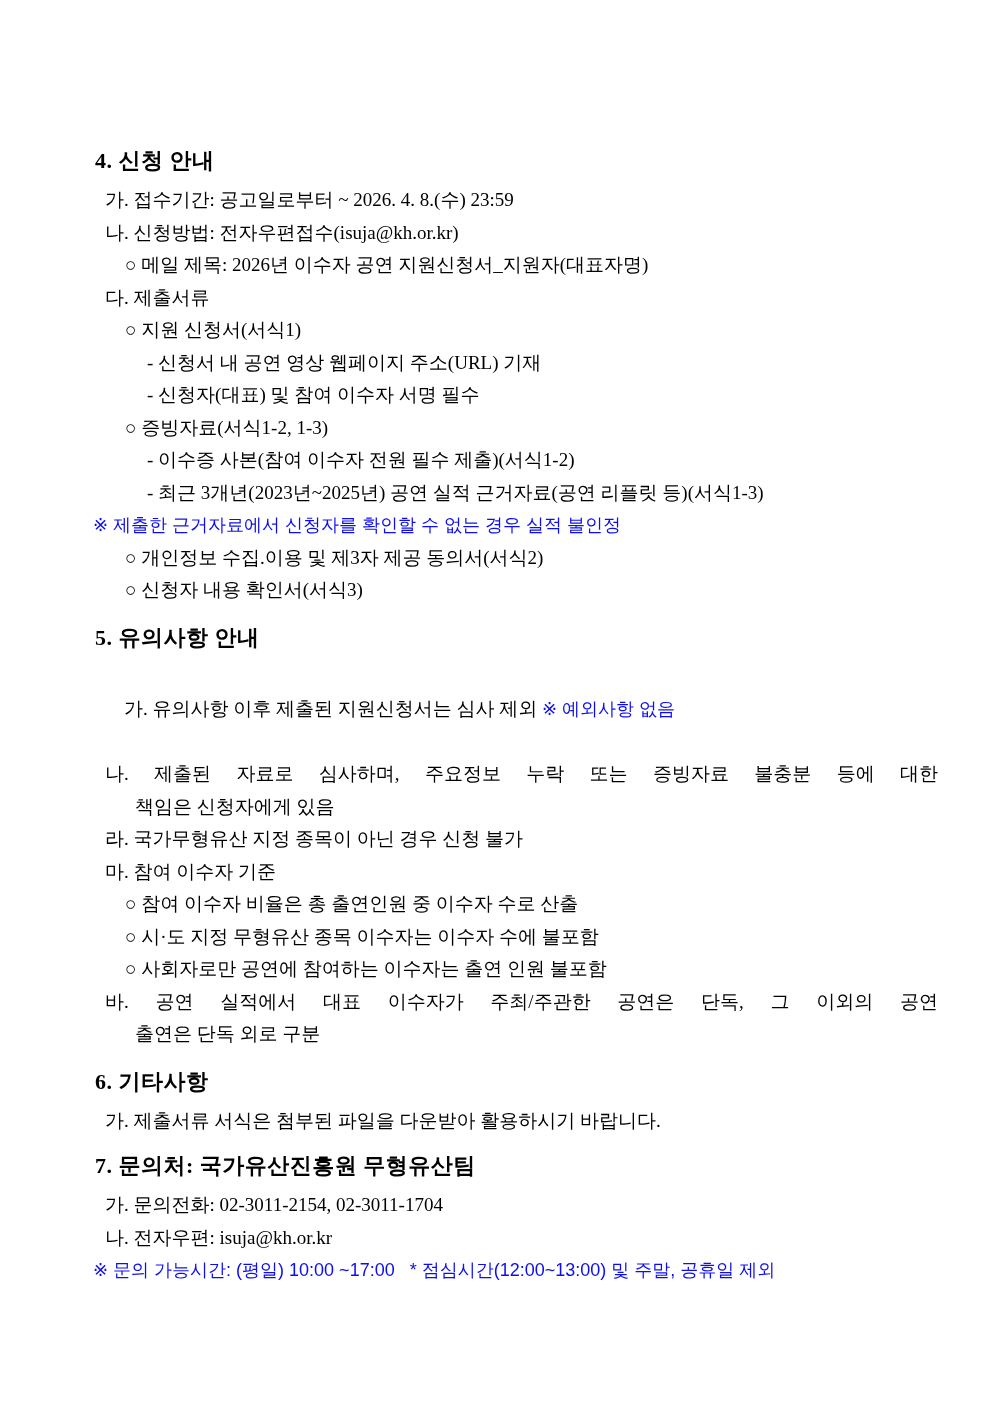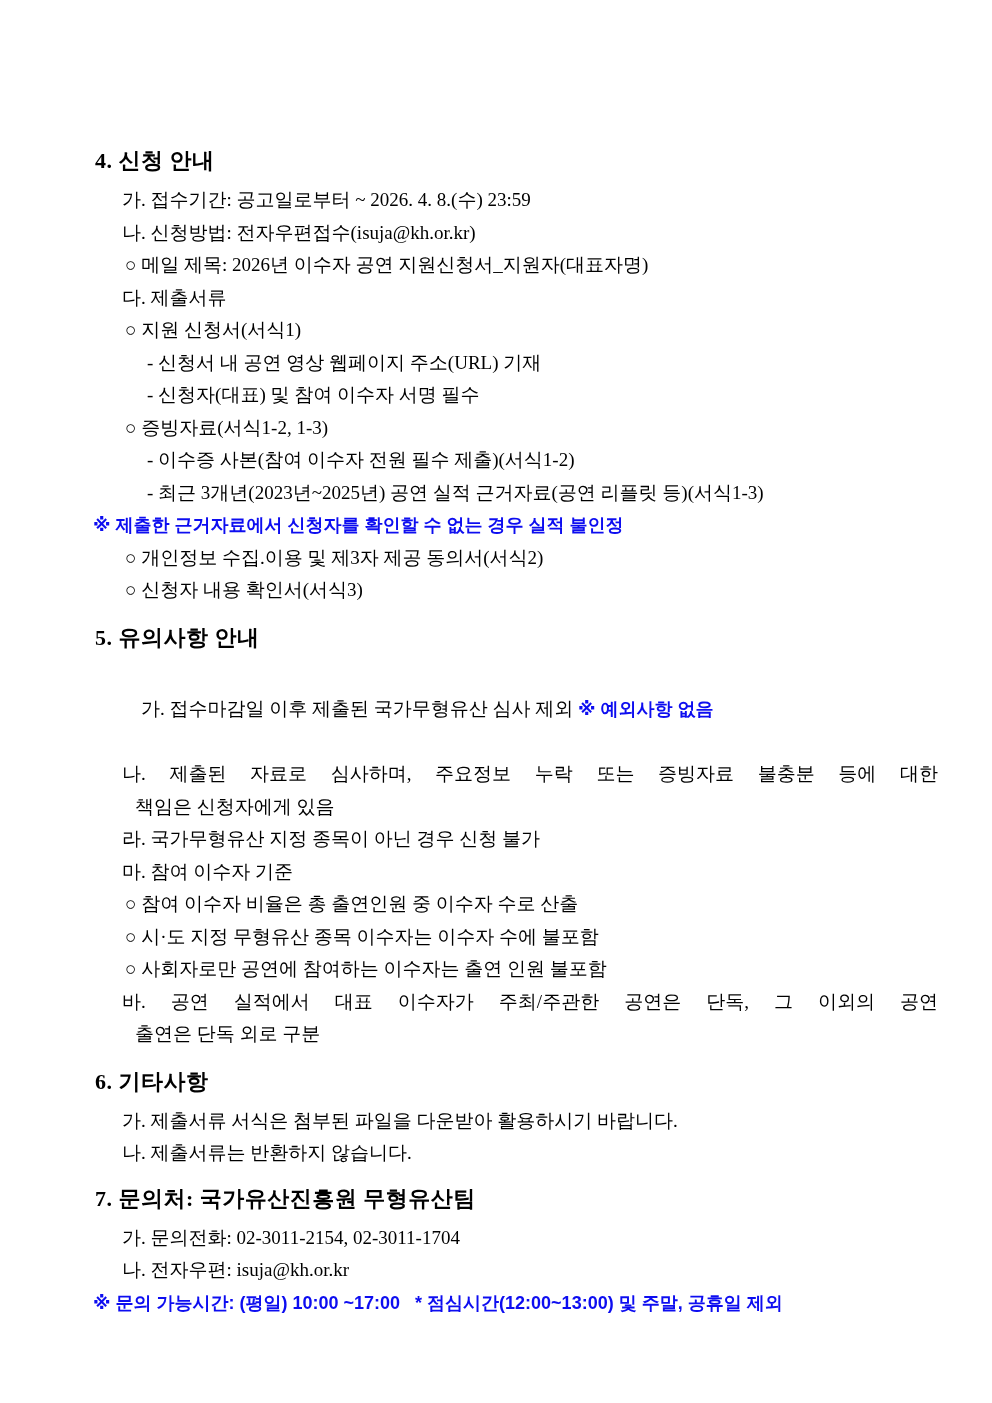--- a/index.html
+++ b/index.html
@@ -27,34 +27,34 @@
     white-space: pre-wrap;
   }
   .sec-heading.mt { margin-top: 14px; }
   .sec-heading.mt2 { margin-top: 12px; }
   .line {
     font-size: 19px;
     line-height: 32.5px;
     white-space: pre-wrap;
   }
   
-  .l1 { margin-left: 27px; }          
+  .l1 { margin-left: 10px; }          
   .l2 { margin-left: 30px; }          
   .l3 { margin-left: 52px; }          
   .cont { margin-left: 40px; }        
   .noteline { margin-left: -2px; }    
   
   .spread {
     text-align: justify;
     text-align-last: justify;
   }
   .bold { font-weight: 400; }
   .blue {
     color: #0d0df0;
-    font-weight: 700;
+    font-weight: 400;
     font-family: "Liberation Sans", "DejaVu Sans", sans-serif;
     font-size: 18px;
   }
 </style>
 </head>
 <body>
 
 <div class="page">
 
   <div class="sec-heading">4. 신청 안내</div>
@@ -67,34 +67,33 @@
   <div class="line l3">- 신청자(대표) 및 참여 이수자 서명 필수</div>
   <div class="line l2">○ 증빙자료(서식1-2, 1-3)</div>
   <div class="line l3">- 이수증 사본(참여 이수자 전원 필수 제출)(서식1-2)</div>
   <div class="line l3">- 최근 3개년(2023년~2025년) 공연 실적 근거자료(공연 리플릿 등)(서식1-3)</div>
   <div class="line noteline blue">※ 제출한 근거자료에서 신청자를 확인할 수 없는 경우 실적 불인정</div>
   <div class="line l2">○ 개인정보 수집.이용 및 제3자 제공 동의서(서식2)</div>
   <div class="line l2">○ 신청자 내용 확인서(서식3)</div>
 
   <div class="sec-heading mt">5. 유의사항 안내</div>
   <div class="line l1">
-    <span>가. 접수마감일 이후 제출된 국가무형유산 심사 제외 </span><span class="blue">※ 예외사항 없음</span>
+    <span>가. 유의사항 이후 제출된 지원신청서는 심사 제외 </span><span class="blue">※ 예외사항 없음</span>
   </div>
   <div class="line l1 spread">나. 제출된 자료로 심사하며, 주요정보 누락 또는 증빙자료 불충분 등에 대한</div>
   <div class="line cont">책임은 신청자에게 있음</div>
   <div class="line l1">라. 국가무형유산 지정 종목이 아닌 경우 신청 불가</div>
   <div class="line l1">마. 참여 이수자 기준</div>
   <div class="line l2">○ 참여 이수자 비율은 총 출연인원 중 이수자 수로 산출</div>
   <div class="line l2">○ 시·도 지정 무형유산 종목 이수자는 이수자 수에 불포함</div>
   <div class="line l2">○ 사회자로만 공연에 참여하는 이수자는 출연 인원 불포함</div>
   <div class="line l1 spread">바. 공연 실적에서 대표 이수자가 주최/주관한 공연은 단독, 그 이외의 공연</div>
   <div class="line cont">출연은 단독 외로 구분</div>
 
   <div class="sec-heading mt">6. 기타사항</div>
   <div class="line l1">가. 제출서류 서식은 첨부된 파일을 다운받아 활용하시기 바랍니다.</div>
-  <div class="line l1">나. 제출서류는 반환하지 않습니다.</div>
 
   <div class="sec-heading mt2">7. 문의처: 국가유산진흥원 무형유산팀</div>
   <div class="line l1">가. 문의전화: 02-3011-2154, 02-3011-1704</div>
   <div class="line l1">나. 전자우편: isuja@kh.or.kr</div>
   <div class="line noteline blue">※ 문의 가능시간: (평일) 10:00 ~17:00   * 점심시간(12:00~13:00) 및 주말, 공휴일 제외</div>
 
 </div>
 
 </body></html>

